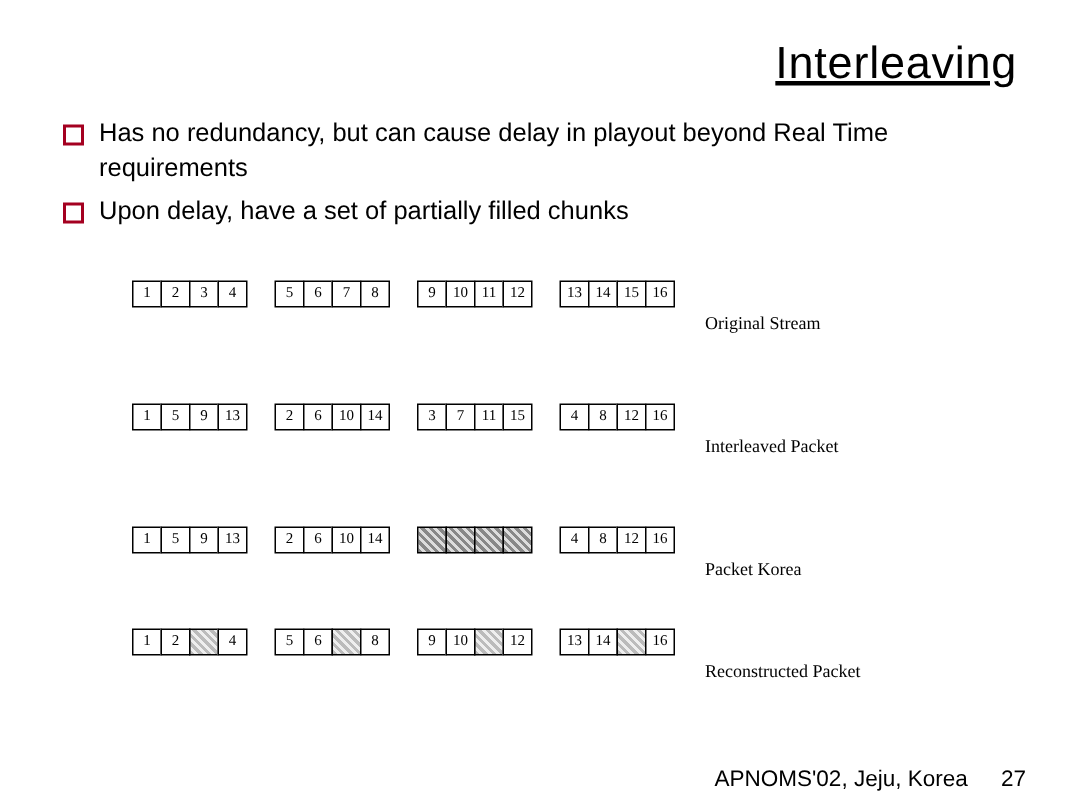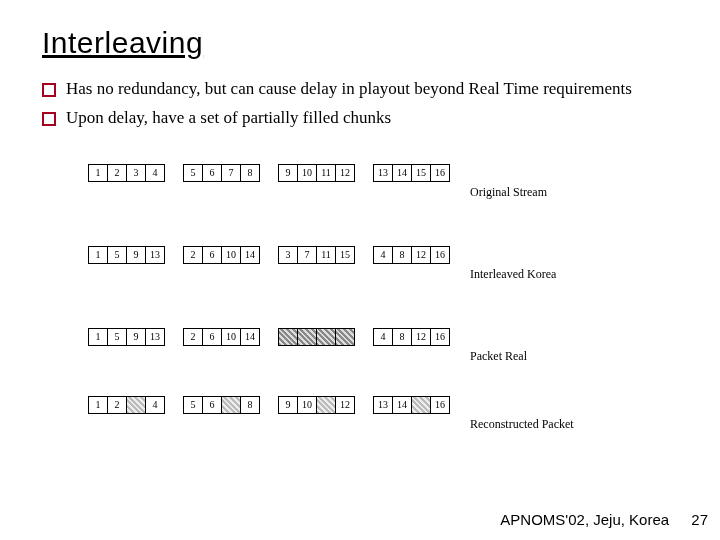--- a/index.html
+++ b/index.html
@@ -14,29 +14,29 @@
     box-sizing: border-box;
   }
   .slide {
     padding: 26px 42px 0 42px;
   }
   .title {
     font-size: 30px;
     text-decoration: underline;
     margin-bottom: 18px;
     letter-spacing: 0.5px;
+    text-align: right;
   }
   .bullets {
     font-size: 17px;
     line-height: 1.35;
   }
   .bullet {
     display: flex;
     margin-bottom: 6px;
-    font-family: Liberation Serif, serif;
   }
   .bullet-mark {
     width: 10px;
     height: 10px;
     border: 2px solid #a40020;
     flex-shrink: 0;
     margin-top: 5px;
     margin-right: 10px;
   }
   .bullet-text { flex: 1; }
@@ -83,21 +83,21 @@
   }
   .row-label {
     margin-left: 20px;
     font-size: 12px;
     white-space: nowrap;
     margin-top: 39px;
   }
   .footer {
     position: absolute;
     bottom: 12px;
-    right: 12px;
+    right: 36px;
     font-size: 15px;
   }
   .pagenum {
     display: inline-block;
     margin-left: 18px;
   }
 </style>
 </head>
 <body>
 
@@ -165,21 +165,21 @@
             <div class="cell">11</div>
             <div class="cell">15</div>
           </div>
           <div class="group">
             <div class="cell">4</div>
             <div class="cell">8</div>
             <div class="cell">12</div>
             <div class="cell">16</div>
           </div>
         </div>
-        <div class="row-label">Interleaved Korea</div>
+        <div class="row-label">Interleaved Packet</div>
       </div>
       <div class="row-wrap tight">
         <div class="groups">
           <div class="group">
             <div class="cell">1</div>
             <div class="cell">5</div>
             <div class="cell">9</div>
             <div class="cell">13</div>
           </div>
           <div class="group">
@@ -194,21 +194,21 @@
             <div class="cell lost">11</div>
             <div class="cell lost">15</div>
           </div>
           <div class="group">
             <div class="cell">4</div>
             <div class="cell">8</div>
             <div class="cell">12</div>
             <div class="cell">16</div>
           </div>
         </div>
-        <div class="row-label">Packet Real</div>
+        <div class="row-label">Packet Korea</div>
       </div>
       <div class="row-wrap">
         <div class="groups">
           <div class="group">
             <div class="cell">1</div>
             <div class="cell">2</div>
             <div class="cell empty"></div>
             <div class="cell">4</div>
           </div>
           <div class="group">

